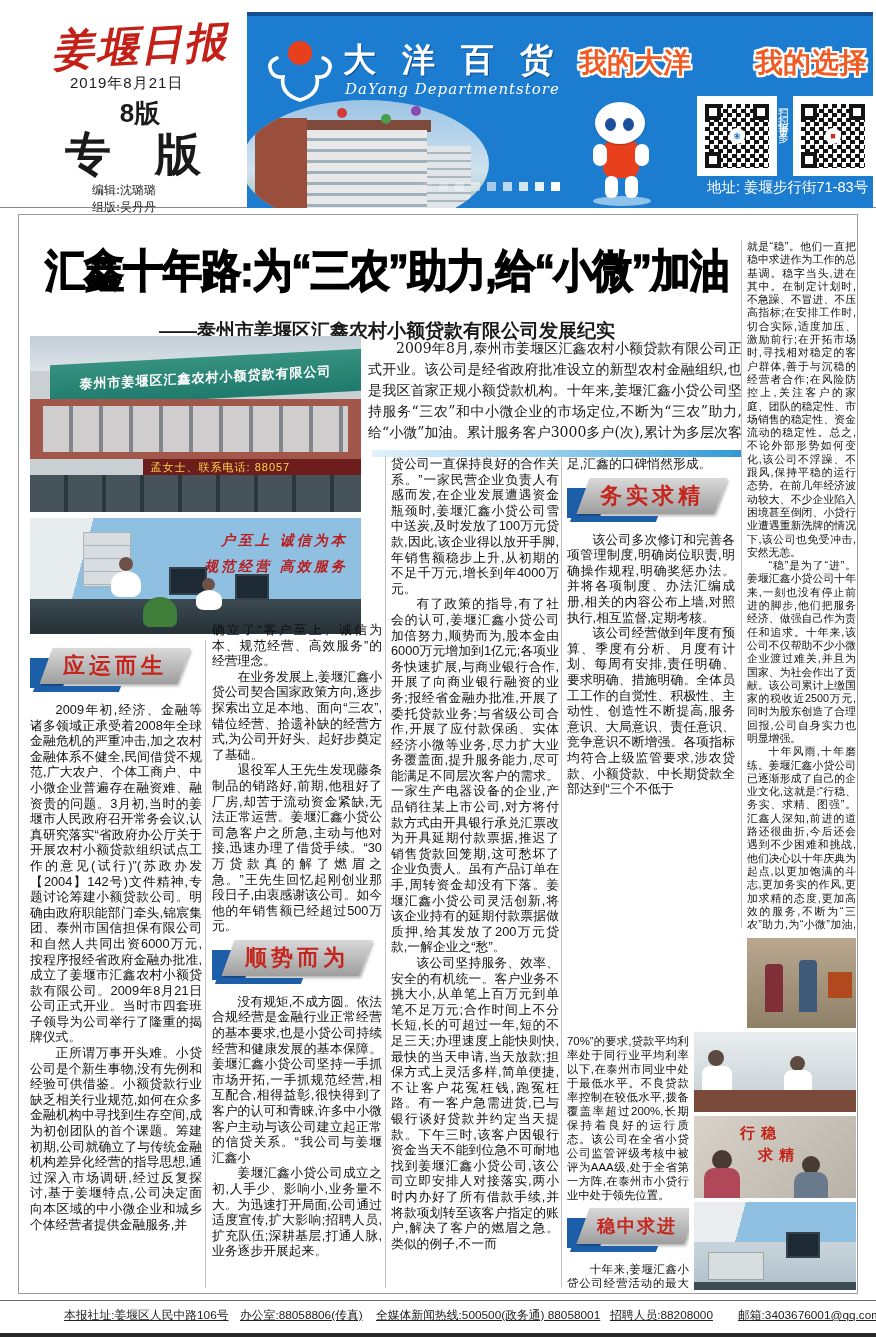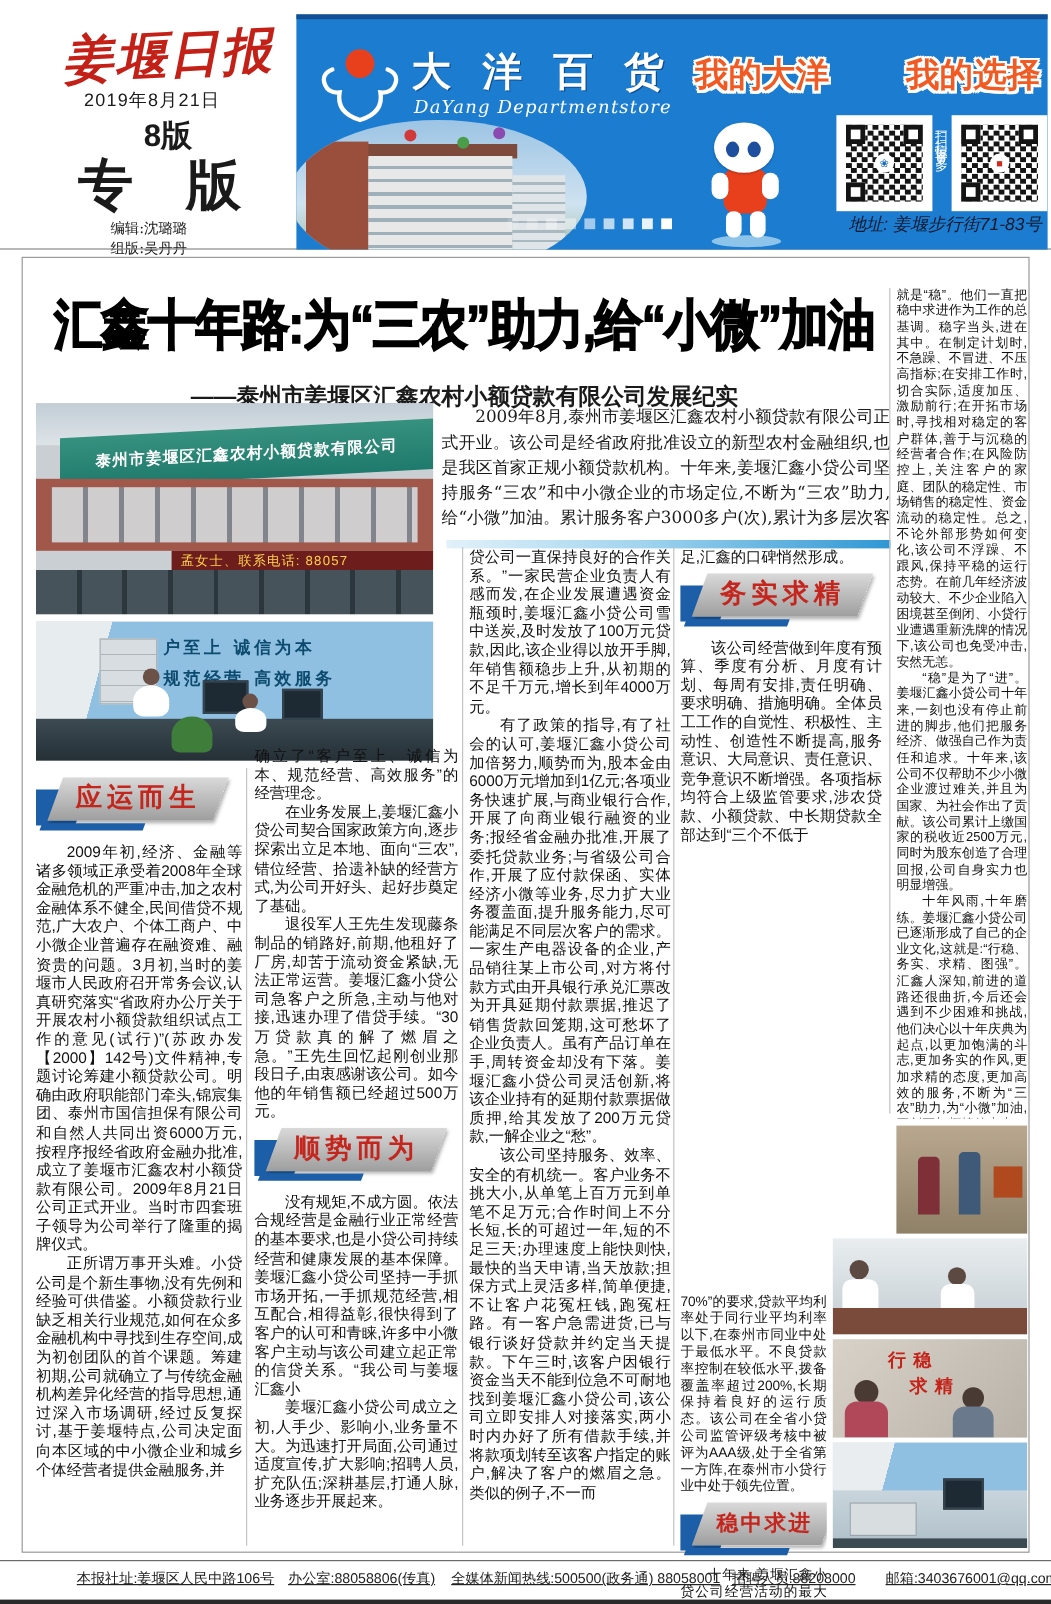--- a/index.html
+++ b/index.html
@@ -29,21 +29,21 @@
       background:linear-gradient(180deg,#9cc4e4 0%,#cfe2f0 55%,#8fae8a 100%);}
   .ov-tower{position:absolute;left:14px;top:18px;width:52px;height:92px;background:#9a4f3d;}
   .ov-block{position:absolute;left:66px;top:30px;width:120px;height:80px;
       background:repeating-linear-gradient(180deg,#e8e8e8 0 8px,#9fb0ba 8px 11px);}
   .ov-block2{position:absolute;left:186px;top:46px;width:44px;height:64px;
       background:repeating-linear-gradient(180deg,#dfe5e8 0 6px,#aab8c0 6px 8px);}
   .ov-roof{position:absolute;left:60px;top:20px;width:130px;height:12px;background:#7d4a3c;}
   .balloon{position:absolute;width:10px;height:10px;border-radius:50%;}
   .dots{position:absolute;left:176px;top:166px;display:flex;gap:7px;}
   .dots i{width:9px;height:9px;background:#fff;display:block;}
-  .addr-row{left:460px;top:162px;font-size:14.5px;color:#0f172a;white-space:nowrap;display:flex;gap:34px;font-style:italic;}
+  .addr-row{left:460px;top:162px;font-size:14.5px;color:#ffffff;white-space:nowrap;display:flex;gap:34px;}
   .mascot{left:332px;top:86px;width:84px;height:104px;}
   .mas-shadow{position:absolute;left:14px;bottom:0;width:58px;height:10px;border-radius:50%;background:#8fc4ea;}
   .mas-head{position:absolute;left:16px;top:0;width:50px;height:42px;border-radius:50%;background:#fff;box-shadow:0 1px 2px rgba(0,0,0,.25);}
   .mas-eye{position:absolute;top:16px;width:11px;height:13px;border-radius:50%;background:#1d4f9e;}
   .mas-body{position:absolute;left:24px;top:38px;width:36px;height:38px;border-radius:10px;background:#e8401c;}
   .mas-arm{position:absolute;top:42px;width:14px;height:22px;border-radius:8px;background:#fff;}
   .mas-leg{position:absolute;top:74px;width:13px;height:22px;border-radius:6px;background:#fff;}
   .qr{position:absolute;top:80px;width:72px;height:72px;background:#fff;padding:4px;}
   .qr-in{width:64px;height:64px;margin:4px;background:repeating-conic-gradient(#141414 0% 25%,#fff 0% 50%);background-size:9px 9px;position:relative;}
   .qm{position:absolute;width:16px;height:16px;border:4px solid #141414;background:#fff;box-sizing:border-box;}
@@ -67,22 +67,22 @@
       transform:skewY(-3deg);display:flex;align-items:center;justify-content:center;}
   .ph-sign span{color:#fff;font-size:13px;font-weight:bold;letter-spacing:1px;white-space:nowrap;}
   .ph-wall{position:absolute;left:0;top:36%;width:100%;height:34%;background:#a1574a;}
   .ph-win{position:absolute;left:4%;top:40%;width:92%;height:26%;
       background:repeating-linear-gradient(90deg,#d8e2e6 0 26px,#7c8d96 26px 30px);opacity:.85;}
   .ph-banner{position:absolute;left:34%;top:70%;width:66%;height:9%;background:#6e1d1d;display:flex;align-items:center;}
   .ph-banner span{color:#ffd24a;font-size:11px;white-space:nowrap;padding-left:8px;letter-spacing:1px;}
   .ph-store{position:absolute;left:0;bottom:0;width:100%;height:21%;
       background:repeating-linear-gradient(90deg,#46535a 0 34px,#2c373d 34px 38px);}
   .of-wall{position:absolute;left:0;top:0;width:100%;height:72%;background:linear-gradient(105deg,#e7ecef 0 18%,#8fc0e2 18% 100%);}
-  .of-text{position:absolute;right:4%;top:8%;width:64%;color:#0c4a6e;font-family:"DejaVu Serif",serif;
-      font-weight:bold;font-size:14px;line-height:26px;text-align:left;letter-spacing:3px;white-space:nowrap;}
+  .of-text{position:absolute;right:4%;top:8%;width:64%;color:#b91c1c;font-family:"DejaVu Serif",serif;
+      font-style:italic;font-weight:bold;font-size:14px;line-height:26px;text-align:right;letter-spacing:3px;white-space:nowrap;}
   .of-desk{position:absolute;left:0;bottom:0;width:100%;height:30%;background:linear-gradient(180deg,#3c4a52,#253036);}
   .of-cab{position:absolute;left:16%;top:12%;width:14%;height:46%;background:#d7dde0;border:1px solid #aab4b9;
       background-image:repeating-linear-gradient(180deg,transparent 0 12px,#aab4b9 12px 13px);}
   .of-person{position:absolute;border-radius:50% 50% 30% 30%;background:#fff;}
   .of-head{position:absolute;border-radius:50%;background:#6b5148;}
   .of-mon{position:absolute;background:#1d2a33;border:2px solid #33424c;}
   .of-plant{position:absolute;width:34px;height:30px;border-radius:50% 50% 20% 20%;background:#3f7d3a;}
   .sm-cap{position:absolute;color:#c42218;font-weight:900;font-family:"DejaVu Serif",serif;}
 
   
@@ -92,21 +92,21 @@
       transform:skewX(-20deg);box-shadow:2px 2px 3px rgba(0,0,0,.3);display:flex;align-items:center;justify-content:center;}
   .sh-box b{transform:skewX(20deg);font-size:22px;color:#c4261d;letter-spacing:4px;font-family:"DejaVu Serif",serif;}
   .sh-bar{position:absolute;left:2px;top:40px;width:86px;height:6px;background:#1d5ea8;transform:skewX(-20deg);}
   .sechead.narrow .sh-box{width:108px;} .sechead.narrow .sh-box b{font-size:18px;letter-spacing:2px;}
 
   
   .col{position:absolute;font-size:12.8px;line-height:15.6px;text-align:justify;overflow:hidden;color:#111;}
   .col p{margin:0;text-indent:2em;}
   .col p.pc{text-indent:0;}
   .c5{font-size:10.8px;line-height:13.3px;}
-  .c4b{font-size:11.4px;line-height:14px;margin-top:44px;}
+  .c4b{font-size:11.4px;line-height:14px;}
   .vrule{position:absolute;width:1px;background:#c2c2c2;}
 
   
   .f-line{left:0;top:1300px;width:876px;height:1px;background:#6a6a6a;}
   .f-bar{left:0;top:1333px;width:876px;height:4px;background:#2a2a2a;}
   .footer-row{left:0;top:1308px;width:876px;font-size:11.8px;color:#222;}
   .footer-row span{position:absolute;white-space:nowrap;text-decoration:underline;}
 </style>
 </head>
 <body>
@@ -237,21 +237,21 @@
   <i class="vrule" style="left:741px;top:240px;height:688px;"></i>
 
   <div class="col" style="left:30px;top:642px;width:172px;height:646px;">
     <div class="sechead">
       <i class="sh-blue"></i>
         <span class="sh-box">
           <b>应运而生</b>
         </span>
         <i class="sh-bar"></i>
     </div>
-    <p>2009年初,经济、金融等诸多领域正承受着2008年全球金融危机的严重冲击,加之农村金融体系不健全,民间借贷不规范,广大农户、个体工商户、中小微企业普遍存在融资难、融资贵的问题。3月初,当时的姜堰市人民政府召开常务会议,认真研究落实“省政府办公厅关于开展农村小额贷款组织试点工作的意见(试行)”(苏政办发【2000】142号)文件精神,专题讨论筹建小额贷款公司。明确由政府职能部门牵头,锦宸集团、泰州市国信担保有限公司和自然人共同出资6000万元,按程序报经省政府金融办批准,成立了姜堰市汇鑫农村小额贷款有限公司。2009年8月21日公司正式开业。当时市四套班子领导为公司举行了隆重的揭牌仪式。</p>
+    <p>2009年初,经济、金融等诸多领域正承受着2008年全球金融危机的严重冲击,加之农村金融体系不健全,民间借贷不规范,广大农户、个体工商户、中小微企业普遍存在融资难、融资贵的问题。3月初,当时的姜堰市人民政府召开常务会议,认真研究落实“省政府办公厅关于开展农村小额贷款组织试点工作的意见(试行)”(苏政办发【2004】142号)文件精神,专题讨论筹建小额贷款公司。明确由政府职能部门牵头,锦宸集团、泰州市国信担保有限公司和自然人共同出资6000万元,按程序报经省政府金融办批准,成立了姜堰市汇鑫农村小额贷款有限公司。2009年8月21日公司正式开业。当时市四套班子领导为公司举行了隆重的揭牌仪式。</p>
     <p>正所谓万事开头难。小贷公司是个新生事物,没有先例和经验可供借鉴。小额贷款行业缺乏相关行业规范,如何在众多金融机构中寻找到生存空间,成为初创团队的首个课题。筹建初期,公司就确立了与传统金融机构差异化经营的指导思想,通过深入市场调研,经过反复探讨,基于姜堰特点,公司决定面向本区域的中小微企业和城乡个体经营者提供金融服务,并</p>
   </div>
 
   <div class="col" style="left:212px;top:622px;width:170px;height:666px;">
     <p class="pc">确立了“客户至上、诚信为本、规范经营、高效服务”的经营理念。</p>
     <p>在业务发展上,姜堰汇鑫小贷公司契合国家政策方向,逐步探索出立足本地、面向“三农”,错位经营、拾遗补缺的经营方式,为公司开好头、起好步奠定了基础。</p>
     <p>退役军人王先生发现藤条制品的销路好,前期,他租好了厂房,却苦于流动资金紧缺,无法正常运营。姜堰汇鑫小贷公司急客户之所急,主动与他对接,迅速办理了借贷手续。“30万贷款真的解了燃眉之急。”王先生回忆起刚创业那段日子,由衷感谢该公司。如今他的年销售额已经超过500万元。</p>
     <div class="sechead">
       <i class="sh-blue"></i>
         <span class="sh-box">
@@ -271,20 +271,21 @@
 
   <div class="col" style="left:567px;top:456px;width:168px;height:574px;">
     <p class="pc">足,汇鑫的口碑悄然形成。</p>
     <div class="sechead">
       <i class="sh-blue"></i>
         <span class="sh-box">
           <b>务实求精</b>
         </span>
         <i class="sh-bar"></i>
     </div>
+    <p>该公司多次修订和完善各项管理制度,明确岗位职责,明确操作规程,明确奖惩办法。并将各项制度、办法汇编成册,相关的内容公布上墙,对照执行,相互监督,定期考核。</p>
     <p>该公司经营做到年度有预算、季度有分析、月度有计划、每周有安排,责任明确、要求明确、措施明确。全体员工工作的自觉性、积极性、主动性、创造性不断提高,服务意识、大局意识、责任意识、竞争意识不断增强。各项指标均符合上级监管要求,涉农贷款、小额贷款、中长期贷款全部达到“三个不低于</p>
   </div>
 
   <div class="col c4b" style="left:567px;top:1034px;width:122px;height:254px;">
     <p class="pc">70%”的要求,贷款平均利率处于同行业平均利率以下,在泰州市同业中处于最低水平。不良贷款率控制在较低水平,拨备覆盖率超过200%,长期保持着良好的运行质态。该公司在全省小贷公司监管评级考核中被评为AAA级,处于全省第一方阵,在泰州市小贷行业中处于领先位置。</p>
     <div class="sechead narrow">
       <i class="sh-blue"></i>
         <span class="sh-box">
           <b>稳中求进</b>
         </span>

